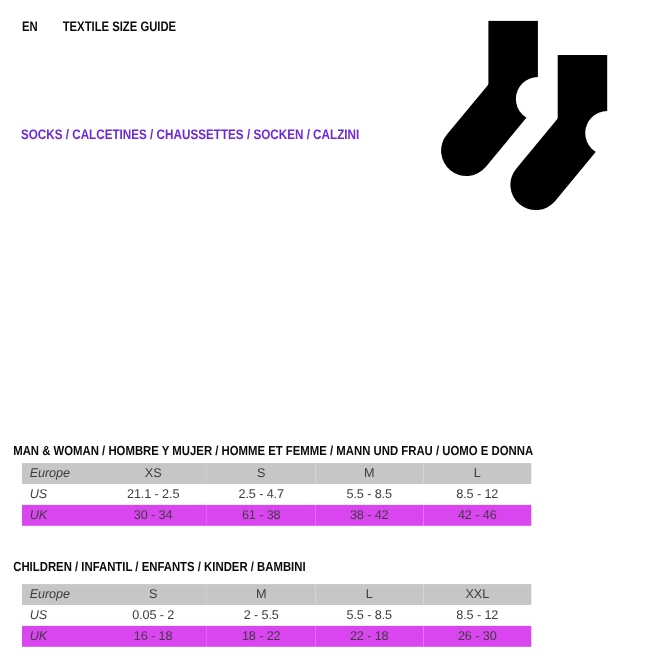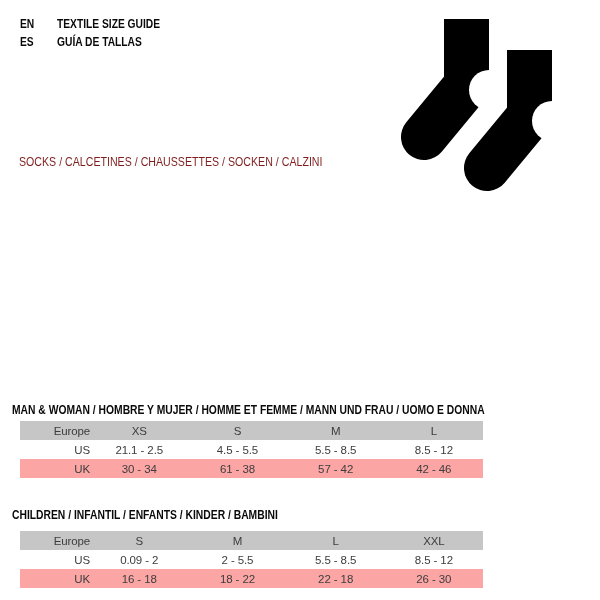--- a/index.html
+++ b/index.html
@@ -9,55 +9,51 @@
   .cond86{display:inline-block;transform:scaleX(0.86);transform-origin:0 50%;white-space:nowrap;}
 
   
   .lang-block{position:absolute;left:20px;top:15px;}
   .lang-row{display:flex;height:18px;align-items:center;font-weight:700;font-size:12.5px;color:#0a0a0a;}
   .lang-code{flex:0 0 37px;width:37px;transform:scaleX(0.82);transform-origin:0 50%;white-space:nowrap;}
   .lang-label{transform:scaleX(0.82);transform-origin:0 50%;white-space:nowrap;}
 
   
   .category-line{position:absolute;left:19px;top:113px;height:18px;line-height:18px;
-                 font-weight:400;font-size:12.5px;color:#7f1d1d;margin-top:40px;}
+                 font-weight:700;font-size:12.5px;color:#6d28d9;}
 
   
   .socks-svg{position:absolute;left:395px;top:5px;width:180px;height:200px;}
 
   
   .table-title{position:absolute;left:12px;font-weight:700;font-size:12px;color:#0a0a0a;height:15px;line-height:15px;}
   #title-adults{top:403px;}
   #title-children{top:508px;}
 
   table.size-table{position:absolute;left:20px;width:463px;border-collapse:collapse;table-layout:fixed;
                    font-size:11.5px;color:#3d3d3d;letter-spacing:-0.1px;}
   #table-adults{top:421px;}
   #table-children{top:531px;}
   .size-table tr{height:19px;}
   .size-table th,.size-table td{padding:0;margin:0;font-weight:400;text-align:center;vertical-align:middle;}
   .size-table tr.head th{background:#c6c6c6;}
-  .size-table .lbl{text-align:right;padding-left:19px;}
-  .size-table tr.alt{background:#fca5a5;}
+  .size-table .lbl{text-align:left;padding-left:7px;font-style:italic;}
+  .size-table tr.alt{background:#d946ef;}
   .size-table col.c0{width:70px;}
   .size-table col.cv{width:98px;}
 </style>
 </head>
 <body>
 
 <div class="canvas">
 
   <div class="lang-block">
     <div class="lang-row">
       <span class="lang-code">EN</span>
       <span class="lang-label">TEXTILE SIZE GUIDE</span>
-    </div>
-    <div class="lang-row">
-      <span class="lang-code">ES</span>
-      <span class="lang-label">GUÍA DE TALLAS</span>
     </div>
   </div>
 
   <div class="category-line">
     <span class="cond85">SOCKS / CALCETINES / CHAUSSETTES / SOCKEN / CALZINI</span>
   </div>
 
   <svg class="socks-svg" viewBox="395 5 180 200" xmlns="http://www.w3.org/2000/svg" aria-hidden="true">
     <g>
       <rect x="444" y="19" width="45" height="73" fill="#000000"></rect>
@@ -86,29 +82,29 @@
         <tr class="head">
       <th class="lbl">Europe</th>
       <th>XS</th>
       <th>S</th>
       <th>M</th>
       <th>L</th>
     </tr>
     <tr>
       <td class="lbl">US</td>
       <td>21.1 - 2.5</td>
-      <td>4.5 - 5.5</td>
+      <td>2.5 - 4.7</td>
       <td>5.5 - 8.5</td>
       <td>8.5 - 12</td>
     </tr>
     <tr class="alt">
       <td class="lbl">UK</td>
       <td>30 - 34</td>
       <td>61 - 38</td>
-      <td>57 - 42</td>
+      <td>38 - 42</td>
       <td>42 - 46</td>
     </tr>
   </tbody>
     </table>
 
   <div class="table-title" id="title-children">
     <span class="cond86">CHILDREN / INFANTIL / ENFANTS / KINDER / BAMBINI</span>
   </div>
   <table class="size-table" id="table-children">
     <colgroup>
@@ -121,21 +117,21 @@
     <tbody>
         <tr class="head">
       <th class="lbl">Europe</th>
       <th>S</th>
       <th>M</th>
       <th>L</th>
       <th>XXL</th>
     </tr>
     <tr>
       <td class="lbl">US</td>
-      <td>0.09 - 2</td>
+      <td>0.05 - 2</td>
       <td>2 - 5.5</td>
       <td>5.5 - 8.5</td>
       <td>8.5 - 12</td>
     </tr>
     <tr class="alt">
       <td class="lbl">UK</td>
       <td>16 - 18</td>
       <td>18 - 22</td>
       <td>22 - 18</td>
       <td>26 - 30</td>

